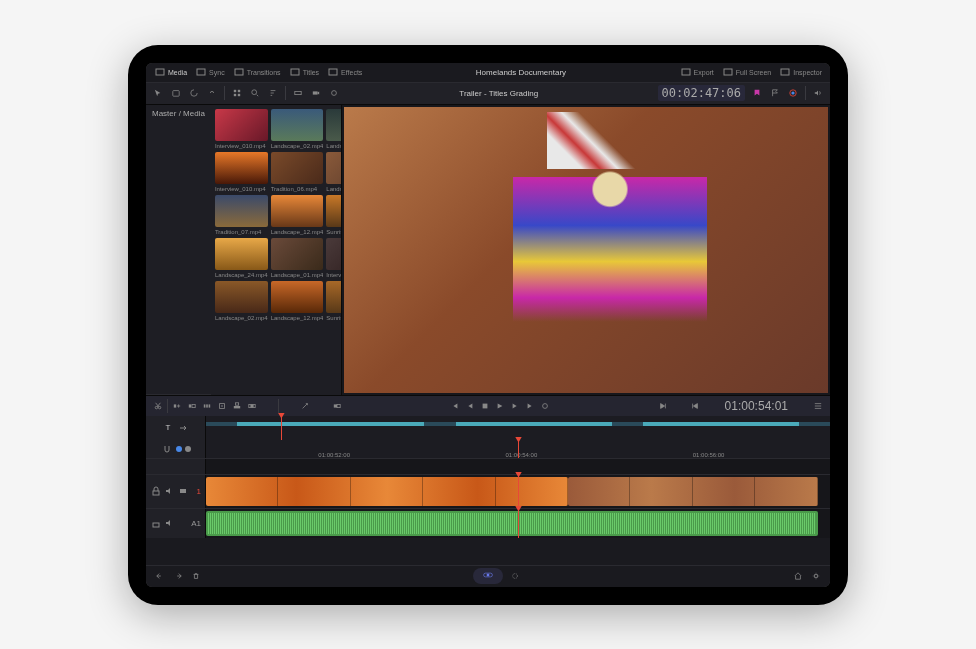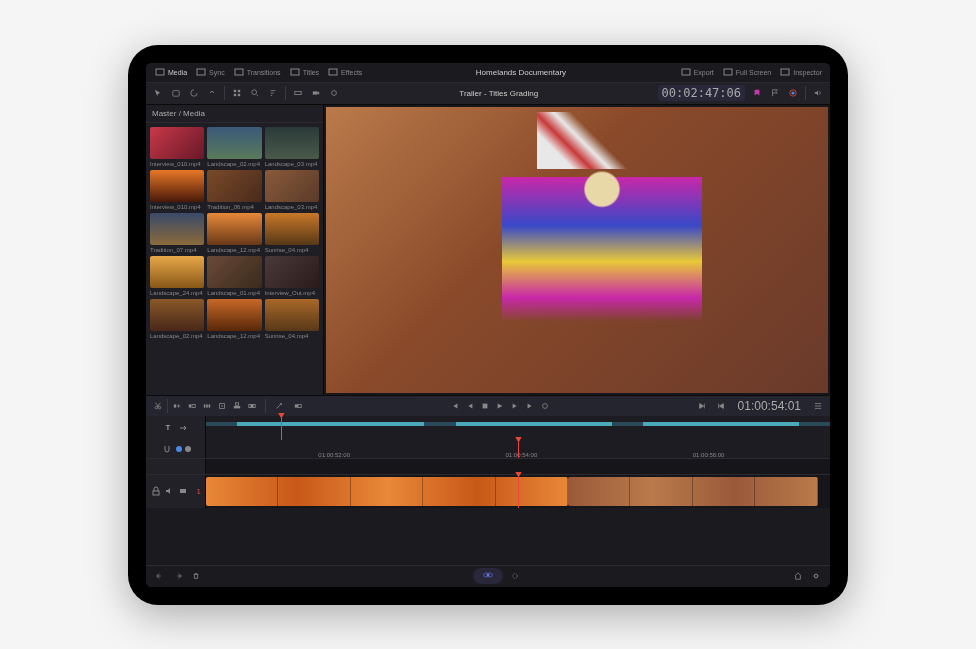--- a/index.html
+++ b/index.html
@@ -10,35 +10,35 @@
 .tab-group{display:flex;gap:8px;align-items:center}
 .tab{display:flex;align-items:center;gap:2px;color:#888;cursor:pointer;font-size:7px}
 .tab.active{color:#ccc}
 .spacer{flex:1}
 .title-center{color:#ccc;font-size:8px}
 .toolbar2{height:22px;background:#212127;display:flex;align-items:center;padding:0 6px;gap:6px;border-bottom:1px solid #0a0a0a}
 .icon{width:12px;height:12px;display:inline-flex;align-items:center;justify-content:center;color:#888}
 .btn{cursor:pointer;padding:2px;border-radius:2px}
 .divider{width:1px;height:14px;background:#3a3a40}
 .main{flex:1;display:flex;overflow:hidden}
-.media-panel{width:178px;background:#1e1e24;display:flex;flex-direction:column;border-right:1px solid #0a0a0a}
+.media-panel{width:196px;background:#1e1e24;display:flex;flex-direction:row;border-right:1px solid #0a0a0a}
 .media-header{padding:4px 6px;font-size:8px;color:#aaa;border-bottom:1px solid #2a2a30}
 .media-grid{flex:1;padding:4px;display:grid;grid-template-columns:repeat(3,1fr);gap:3px;overflow:auto;align-content:start}
 .media-item{display:flex;flex-direction:column;gap:2px}
 .thumb{width:100%;height:32px;border-radius:2px;background:#3a2a1a}
 .media-label{font-size:6px;color:#888;white-space:nowrap;overflow:hidden;text-overflow:ellipsis}
 .viewer-panel{flex:1;display:flex;flex-direction:column;background:#17171c}
 .viewer-title{flex:1;text-align:center;font-size:8px;color:#ccc}
 .tc{font-size:12px;color:#aaa;padding:0 4px}
 .viewer{flex:1;background:#8a5a3a;position:relative;margin:2px}
 .viewer-img{position:absolute;inset:0;background:linear-gradient(135deg,#ba7a4a 0%,#8a4a2a 40%,#6a3a2a 100%)}
 .dancer{position:absolute;left:35%;top:8%;width:40%;height:84%;background:radial-gradient(circle at 50% 25%,#e8d8a8 8%,transparent 9%),linear-gradient(180deg,transparent 20%,#c828a8 20%,#3848c8 40%,#e8c838 55%,#c828a8 70%,transparent 80%)}
 .feathers{position:absolute;left:42%;top:2%;width:25%;height:20%;background:linear-gradient(45deg,#e8e8e8 20%,#c83838 30%,#e8e8e8 40%,transparent 50%)}
 .timeline-section{height:170px;background:#1a1a1f;display:flex;flex-direction:column;border-top:1px solid #0a0a0a}
-.tl-toolbar{height:20px;background:#252530;display:flex;align-items:center;padding:0 6px;gap:7px}
+.tl-toolbar{height:20px;background:#252530;display:flex;align-items:center;padding:0 6px;gap:20px}
 .tl-tools-left{display:flex;gap:3px;align-items:center}
 .tl-transport{display:flex;gap:3px;margin:0 auto}
 .tl-ruler-area{display:flex;height:24px}
 .tl-left-col{width:60px;background:#212127;border-right:1px solid #0a0a0a;display:flex;align-items:center;justify-content:center;gap:3px}
 .tl-ruler{flex:1;position:relative;background:#1c1c22}
 .ruler-track{position:absolute;top:6px;left:0;right:0;height:4px;background:#2a4a5a}
 .ruler-seg{position:absolute;top:6px;height:4px;background:#4aaaba}
 .tick-label{font-size:6px;color:#888;position:absolute;bottom:0}
 .tl-tracks{flex:1;display:flex;flex-direction:column}
 .track-row{display:flex;height:34px;border-top:1px solid #2a2a30}
@@ -491,20 +491,41 @@
         </div>
         <div class="clip clip-v2">
           <div class="clip-frame"></div>
                 <div class="clip-frame"></div>
                 <div class="clip-frame"></div>
                 <div class="clip-frame"></div>
         </div>
         <div class="playhead"></div>
       </div>
     </div>
+    <div class="track-row audio-track">
+      <div class="track-header">
+        <span class="icon">
+                <svg viewBox="0 0 10 10">
+                  <rect x="2" y="5" width="6" height="4" fill="none" stroke="currentColor"></rect>
+                </svg>
+              </span>
+        <span class="icon">
+                <svg viewBox="0 0 10 10">
+                  <path d="M1 4h2l2-2v6l-2-2H1z"></path>
+                </svg>
+              </span>
+        <span style="margin-left:auto">A1</span>
+      </div>
+      <div class="track-content">
+        <div class="audio-clip">
+                <div class="waveform"></div>
+              </div>
+        <div class="playhead"></div>
+      </div>
+    </div>
   </div>
 </div>
 
 <div class="bottombar">
   <span class="btn icon">
           <svg viewBox="0 0 10 10">
             <path d="M4 2L1 5l3 3M1 5h5a3 3 0 010 0" fill="none" stroke="currentColor"></path>
           </svg>
         </span>
   <span class="btn icon">

